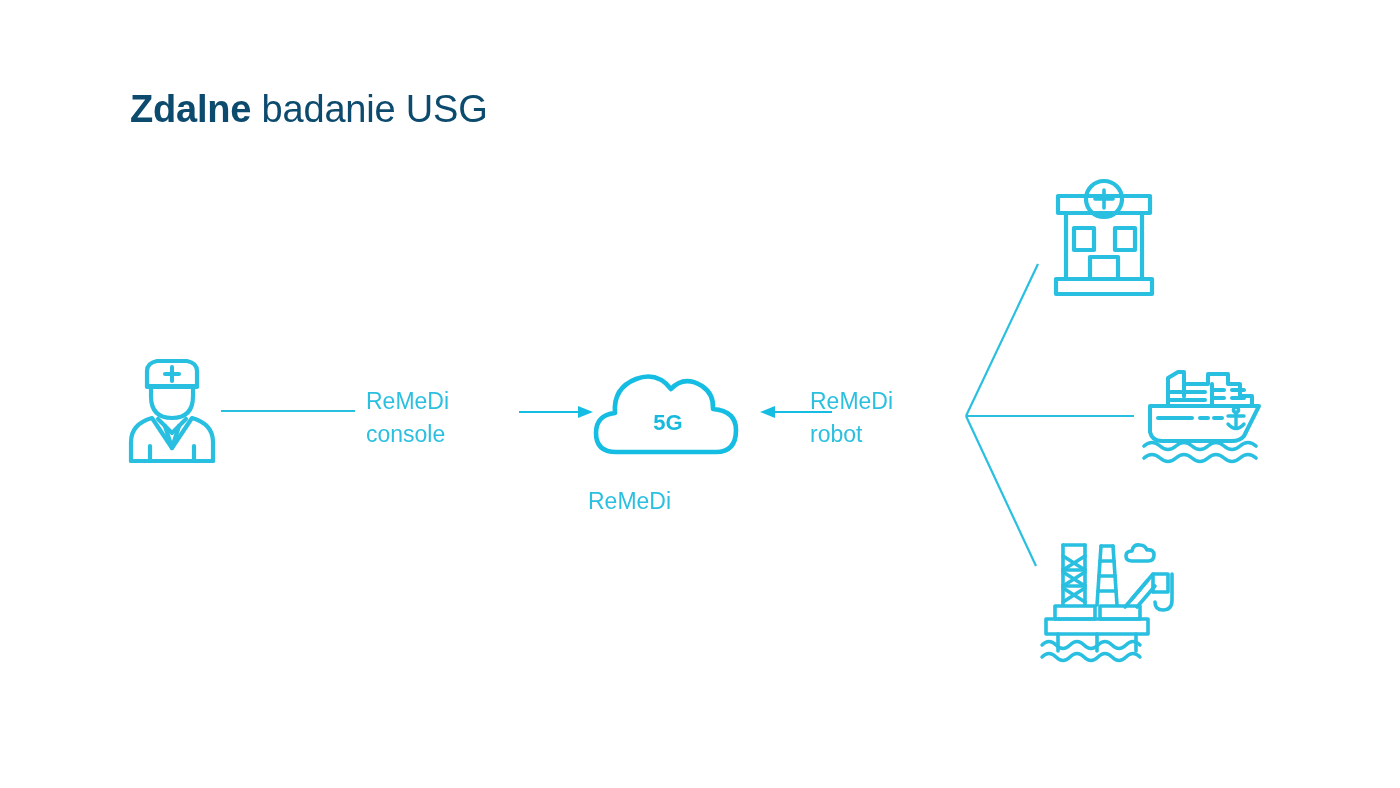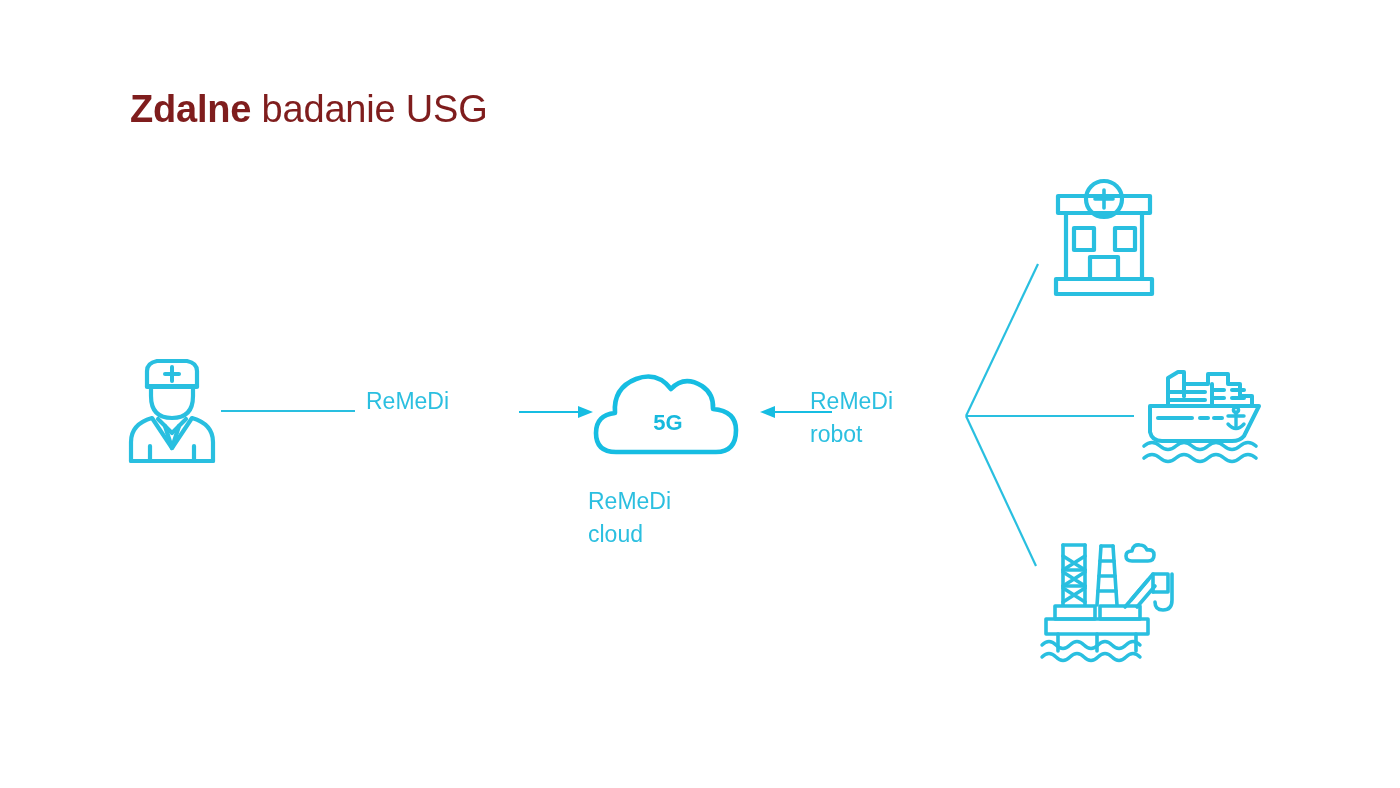--- a/index.html
+++ b/index.html
@@ -21,21 +21,21 @@
     width: 1400px;
     height: 788px;
   }
   .title {
     position: absolute;
     left: 130px;
     top: 88px;
     font-size: 38px;
     letter-spacing: -0.2px;
     white-space: nowrap;
-    color: #7f1d1d;
+    color: #0c4a6e;
   }
   .title .bold {
     font-weight: bold;
   }
   .title .light {
     font-weight: normal;
   }
   .node-label {
     position: absolute;
     color: #2bbfe0;
@@ -212,25 +212,25 @@
   </g>
 
 </svg>
 
 <div class="title">
   <span class="bold">Zdalne</span><span class="light"> badanie USG</span>
 </div>
 
 <div class="node-label lbl-console">
   <div>ReMeDi</div>
+  <div>console</div>
 </div>
 
 <div class="badge-5g">5G</div>
 
 <div class="node-label lbl-cloud">
   <div>ReMeDi</div>
-  <div>cloud</div>
 </div>
 
 <div class="node-label lbl-robot">
   <div>ReMeDi</div>
   <div>robot</div>
 </div>
 
 </body></html>

